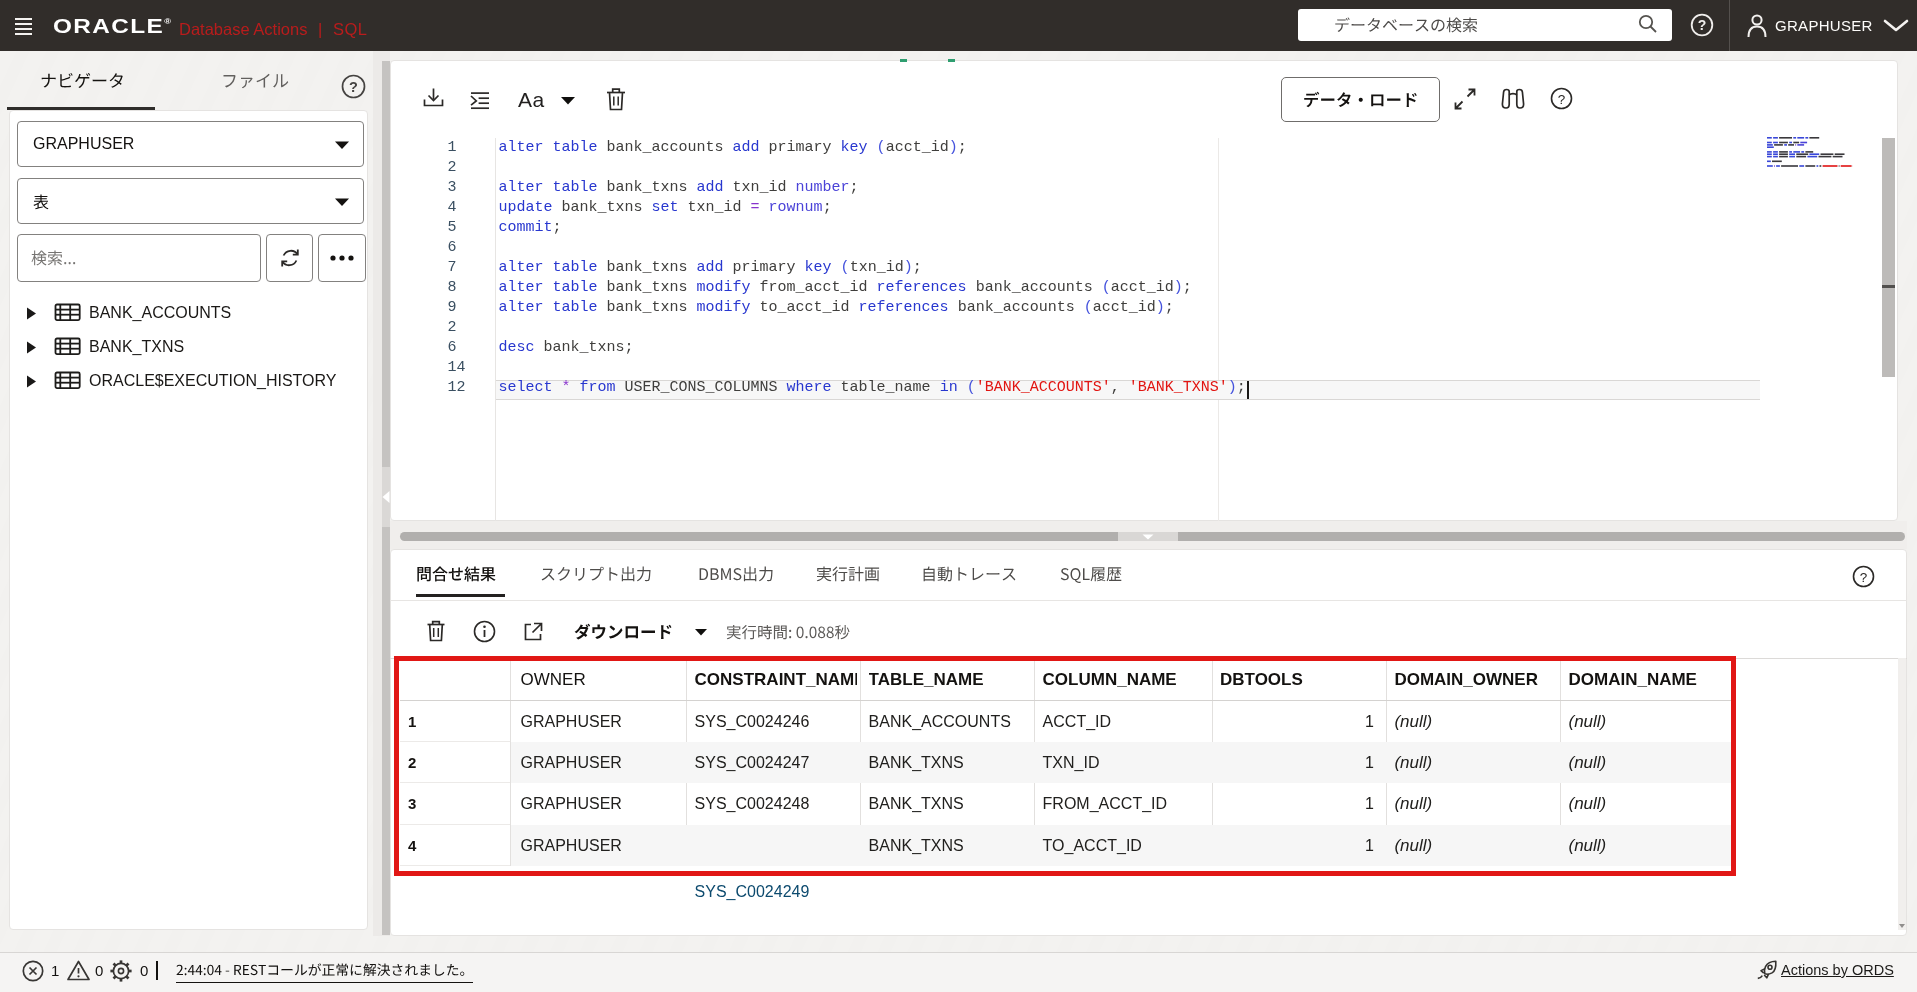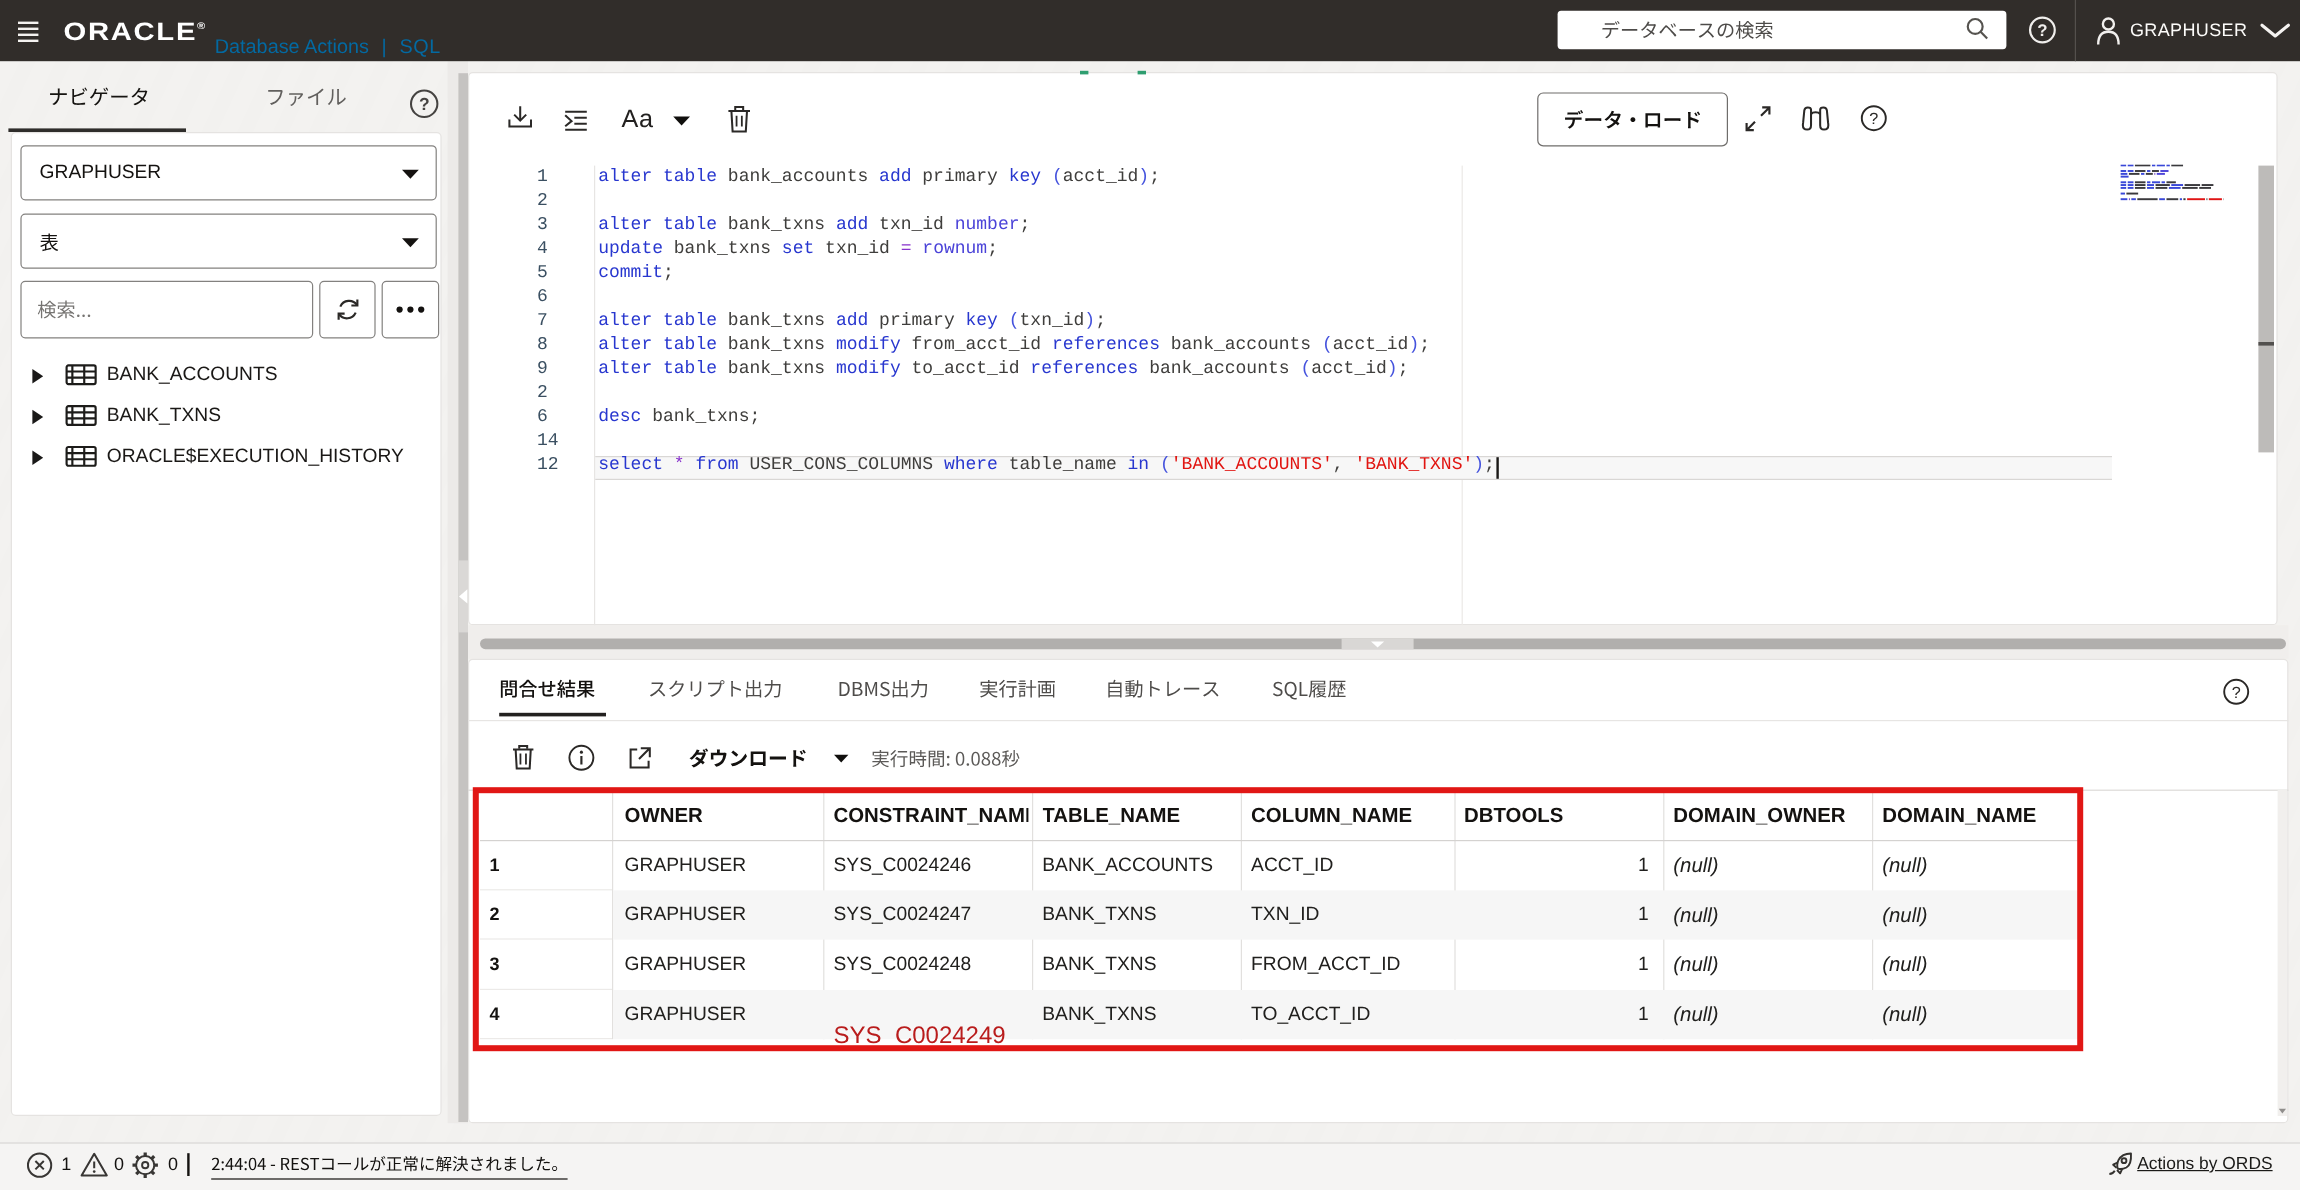--- a/index.html
+++ b/index.html
@@ -18,21 +18,21 @@
 <div class="panel" style="left:390px;top:549px;width:1517px;height:387px"></div>
 <div class="abs" style="left:0;top:952px;width:1917px;height:40px;background:#f5f4f3;border-top:1px solid #d8d6d4"></div>
 <div class="abs" style="left:900px;top:59px;width:7px;height:2.5px;background:#2f9e70"></div>
 <div class="abs" style="left:948px;top:59px;width:7px;height:2.5px;background:#2f9e70"></div>
 <div class="abs" style="left:0;top:0;width:1917px;height:51px;background:#312d2a"></div>
 <div class="abs" style="left:15px;top:17.5px;width:16.5px;height:2px;background:#f4f2f0"></div>
 <div class="abs" style="left:15px;top:22.5px;width:16.5px;height:2px;background:#f4f2f0"></div>
 <div class="abs" style="left:15px;top:27.5px;width:16.5px;height:2px;background:#f4f2f0"></div>
 <div class="abs" style="left:15px;top:32.5px;width:16.5px;height:2px;background:#f4f2f0"></div>
 <div class="abs" style="left:53px;top:9px;width:120px;height:26px;color:#fff;font-size:21px;font-weight:bold;letter-spacing:1.2px;transform:scaleX(1.16);transform-origin:left center;line-height:26px">ORACLE<span style="font-size:8px;vertical-align:9px;letter-spacing:0">®</span></div>
-<div class="abs" style="left:179px;top:14px;height:36px;line-height:51px;color:#0369a1;font-size:16.5px">Database Actions <span style="padding:0 6px">|</span> <span style="letter-spacing:.5px">SQL</span></div>
+<div class="abs" style="left:179px;top:4px;height:36px;line-height:51px;color:#b91c1c;font-size:16.5px">Database Actions <span style="padding:0 6px">|</span> <span style="letter-spacing:.5px">SQL</span></div>
 <div class="abs" style="left:1298px;top:9px;width:374px;height:32px;background:#fff;border-radius:3px"></div>
 <svg style="position:absolute;left:1334px;top:14px" width="146" height="24" viewBox="0 0 146 24">
     <path fill="#4d4b49" transform="translate(0,17)" d="M3.3 -11.7Q3.6 -11.7 4 -11.6Q4.3 -11.6 4.7 -11.6Q5 -11.6 5.5 -11.6Q6.1 -11.6 6.8 -11.6Q7.5 -11.6 8.2 -11.6Q8.9 -11.6 9.4 -11.6Q10 -11.6 10.2 -11.6Q10.6 -11.6 11 -11.6Q11.4 -11.6 11.7 -11.7V-10.4Q11.4 -10.4 11 -10.4Q10.6 -10.4 10.2 -10.4Q10 -10.4 9.4 -10.4Q8.9 -10.4 8.2 -10.4Q7.5 -10.4 6.8 -10.4Q6.1 -10.4 5.6 -10.4Q5 -10.4 4.7 -10.4Q4.3 -10.4 3.9 -10.4Q3.6 -10.4 3.3 -10.4ZM1.4 -7.7Q1.7 -7.6 2 -7.6Q2.4 -7.6 2.7 -7.6Q2.9 -7.6 3.6 -7.6Q4.2 -7.6 5.1 -7.6Q6 -7.6 7 -7.6Q8 -7.6 9 -7.6Q10 -7.6 10.9 -7.6Q11.8 -7.6 12.4 -7.6Q13 -7.6 13.2 -7.6Q13.5 -7.6 13.8 -7.6Q14.2 -7.6 14.5 -7.7V-6.4Q14.2 -6.4 13.9 -6.4Q13.5 -6.4 13.2 -6.4Q13 -6.4 12.4 -6.4Q11.8 -6.4 10.9 -6.4Q10 -6.4 9 -6.4Q8 -6.4 7 -6.4Q6 -6.4 5.1 -6.4Q4.2 -6.4 3.6 -6.4Q2.9 -6.4 2.7 -6.4Q2.4 -6.4 2 -6.4Q1.7 -6.4 1.4 -6.3ZM8.9 -7Q8.9 -5.5 8.7 -4.3Q8.5 -3 7.9 -2Q7.6 -1.5 7.1 -0.9Q6.7 -0.4 6.1 0.1Q5.5 0.6 4.8 0.9L3.6 0Q4.5 -0.4 5.3 -1Q6.1 -1.7 6.6 -2.4Q7.2 -3.4 7.4 -4.5Q7.5 -5.7 7.5 -7ZM12.6 -13Q12.8 -12.7 13 -12.3Q13.2 -11.9 13.5 -11.5Q13.7 -11.1 13.9 -10.8L13 -10.4Q12.8 -10.9 12.4 -11.5Q12 -12.2 11.7 -12.6ZM14.3 -13.6Q14.5 -13.3 14.8 -12.9Q15 -12.5 15.3 -12.2Q15.5 -11.8 15.7 -11.5L14.8 -11.1Q14.5 -11.6 14.2 -12.2Q13.8 -12.8 13.5 -13.3Z M17.6 -6.9Q17.9 -6.9 18.2 -6.9Q18.6 -6.9 19 -6.9Q19.4 -6.8 19.9 -6.8Q20.1 -6.8 20.7 -6.8Q21.2 -6.8 21.9 -6.8Q22.6 -6.8 23.4 -6.8Q24.2 -6.8 25.1 -6.8Q25.9 -6.8 26.6 -6.8Q27.3 -6.8 27.8 -6.8Q28.4 -6.8 28.6 -6.8Q29.2 -6.8 29.7 -6.9Q30.1 -6.9 30.4 -6.9V-5.4Q30.1 -5.4 29.6 -5.4Q29.2 -5.4 28.6 -5.4Q28.4 -5.4 27.8 -5.4Q27.3 -5.4 26.6 -5.4Q25.9 -5.4 25.1 -5.4Q24.2 -5.4 23.4 -5.4Q22.6 -5.4 21.9 -5.4Q21.2 -5.4 20.7 -5.4Q20.1 -5.4 19.9 -5.4Q19.2 -5.4 18.6 -5.4Q18 -5.4 17.6 -5.4Z M38.6 -7.3Q39.4 -6.9 40.3 -6.3Q41.1 -5.8 41.9 -5.2Q42.8 -4.6 43.6 -4.1Q44.3 -3.5 44.9 -3L44 -1.9Q43.4 -2.4 42.7 -3Q41.9 -3.6 41.1 -4.2Q40.2 -4.8 39.4 -5.4Q38.5 -6 37.8 -6.4ZM46 -10.3Q45.9 -10.1 45.8 -9.8Q45.7 -9.6 45.6 -9.4Q45.4 -8.6 44.9 -7.6Q44.5 -6.7 44 -5.7Q43.4 -4.8 42.7 -3.9Q41.6 -2.6 40 -1.4Q38.4 -0.1 36.1 0.7L35 -0.3Q36.5 -0.7 37.7 -1.4Q38.9 -2.1 39.9 -2.9Q40.9 -3.7 41.6 -4.6Q42.2 -5.3 42.7 -6.2Q43.2 -7.1 43.6 -8Q44 -8.9 44.2 -9.6H38.3L38.8 -10.7H43.9Q44.2 -10.7 44.5 -10.8Q44.7 -10.8 44.9 -10.9ZM40.6 -12.6Q40.4 -12.2 40.2 -11.9Q40 -11.5 39.9 -11.3Q39.4 -10.4 38.6 -9.4Q37.9 -8.3 36.8 -7.3Q35.8 -6.2 34.5 -5.4L33.5 -6.2Q34.8 -7 35.9 -8.1Q36.9 -9.1 37.6 -10.1Q38.2 -11 38.6 -11.8Q38.7 -12 38.9 -12.3Q39 -12.7 39.1 -13Z M59.1 -10.9Q59.3 -10.6 59.5 -10.1Q59.8 -9.7 60.1 -9.2Q60.4 -8.7 60.6 -8.3L59.6 -7.9Q59.4 -8.3 59.2 -8.8Q58.9 -9.2 58.7 -9.7Q58.4 -10.1 58.1 -10.5ZM61.1 -11.7Q61.3 -11.4 61.6 -10.9Q61.9 -10.5 62.2 -10Q62.5 -9.5 62.7 -9.2L61.7 -8.7Q61.5 -9.1 61.3 -9.6Q61 -10 60.8 -10.5Q60.5 -10.9 60.2 -11.2ZM48.8 -4.2Q49.2 -4.5 49.4 -4.7Q49.7 -5 50 -5.3Q50.3 -5.6 50.7 -6Q51 -6.5 51.5 -7Q51.9 -7.5 52.3 -8Q52.8 -8.6 53.1 -9Q53.8 -9.8 54.4 -9.9Q55 -9.9 55.8 -9.2Q56.3 -8.7 56.9 -8.1Q57.5 -7.5 58.1 -6.9Q58.7 -6.3 59.1 -5.8Q59.7 -5.2 60.3 -4.5Q61 -3.8 61.7 -3Q62.4 -2.3 63 -1.6L61.9 -0.4Q61.4 -1.1 60.7 -1.9Q60.1 -2.6 59.5 -3.3Q58.9 -4 58.3 -4.6Q58 -5 57.6 -5.5Q57.1 -6 56.7 -6.4Q56.3 -6.9 55.9 -7.3Q55.5 -7.7 55.3 -7.9Q54.8 -8.4 54.5 -8.3Q54.2 -8.3 53.8 -7.8Q53.5 -7.5 53.1 -7Q52.8 -6.5 52.4 -6Q52 -5.5 51.6 -5Q51.2 -4.6 51 -4.2Q50.7 -3.9 50.5 -3.6Q50.2 -3.2 50 -3Z M65.6 -6.9Q65.9 -6.9 66.2 -6.9Q66.6 -6.9 67 -6.9Q67.4 -6.8 67.9 -6.8Q68.1 -6.8 68.7 -6.8Q69.2 -6.8 69.9 -6.8Q70.6 -6.8 71.4 -6.8Q72.2 -6.8 73.1 -6.8Q73.9 -6.8 74.6 -6.8Q75.3 -6.8 75.8 -6.8Q76.4 -6.8 76.6 -6.8Q77.2 -6.8 77.7 -6.9Q78.1 -6.9 78.4 -6.9V-5.4Q78.1 -5.4 77.6 -5.4Q77.2 -5.4 76.6 -5.4Q76.4 -5.4 75.8 -5.4Q75.3 -5.4 74.6 -5.4Q73.9 -5.4 73.1 -5.4Q72.2 -5.4 71.4 -5.4Q70.6 -5.4 69.9 -5.4Q69.2 -5.4 68.7 -5.4Q68.1 -5.4 67.9 -5.4Q67.2 -5.4 66.6 -5.4Q66 -5.4 65.6 -5.4Z M92.8 -10.7Q92.7 -10.6 92.6 -10.4Q92.5 -10.2 92.4 -10Q92.1 -9.2 91.6 -8.3Q91.1 -7.3 90.5 -6.4Q89.9 -5.5 89.2 -4.7Q88.3 -3.7 87.3 -2.8Q86.2 -1.8 85.1 -1Q83.9 -0.2 82.6 0.4L81.6 -0.7Q82.9 -1.2 84.1 -2Q85.3 -2.7 86.3 -3.7Q87.4 -4.6 88.2 -5.5Q88.7 -6.1 89.3 -6.9Q89.8 -7.7 90.2 -8.5Q90.7 -9.3 90.8 -9.9Q90.7 -9.9 90.2 -9.9Q89.8 -9.9 89.1 -9.9Q88.4 -9.9 87.7 -9.9Q87 -9.9 86.3 -9.9Q85.7 -9.9 85.2 -9.9Q84.8 -9.9 84.6 -9.9Q84.3 -9.9 84 -9.9Q83.6 -9.9 83.4 -9.9Q83.1 -9.9 83 -9.8V-11.3Q83.1 -11.3 83.4 -11.3Q83.7 -11.2 84 -11.2Q84.4 -11.2 84.6 -11.2Q84.8 -11.2 85.2 -11.2Q85.7 -11.2 86.4 -11.2Q87 -11.2 87.7 -11.2Q88.4 -11.2 89.1 -11.2Q89.7 -11.2 90.2 -11.2Q90.6 -11.2 90.8 -11.2Q91.2 -11.2 91.5 -11.2Q91.8 -11.3 92 -11.3ZM89.4 -5.5Q90.1 -5 90.8 -4.4Q91.5 -3.7 92.1 -3Q92.8 -2.3 93.4 -1.7Q94 -1 94.4 -0.5L93.3 0.4Q92.7 -0.3 91.9 -1.2Q91.1 -2.1 90.3 -3Q89.4 -3.9 88.5 -4.6Z M105 -10.9Q104.9 -9.7 104.6 -8.3Q104.4 -7 104 -5.7Q103.5 -4 102.9 -2.9Q102.3 -1.8 101.7 -1.3Q101 -0.7 100.3 -0.7Q99.5 -0.7 98.9 -1.2Q98.2 -1.7 97.8 -2.7Q97.4 -3.7 97.4 -5Q97.4 -6.3 97.9 -7.5Q98.5 -8.6 99.4 -9.5Q100.4 -10.4 101.7 -11Q102.9 -11.5 104.4 -11.5Q105.8 -11.5 106.9 -11Q108.1 -10.6 108.9 -9.8Q109.7 -9 110.1 -7.9Q110.5 -6.8 110.5 -5.6Q110.5 -3.9 109.8 -2.6Q109.1 -1.4 107.8 -0.6Q106.4 0.2 104.5 0.5L103.8 -0.7Q104.2 -0.7 104.5 -0.8Q104.9 -0.8 105.2 -0.9Q105.9 -1.1 106.6 -1.4Q107.4 -1.8 108 -2.4Q108.5 -3 108.9 -3.8Q109.2 -4.6 109.2 -5.6Q109.2 -6.6 108.9 -7.5Q108.6 -8.3 108 -8.9Q107.3 -9.6 106.4 -10Q105.5 -10.3 104.4 -10.3Q103.1 -10.3 102 -9.8Q100.9 -9.4 100.2 -8.6Q99.4 -7.8 99.1 -6.9Q98.7 -6 98.7 -5.1Q98.7 -4.1 98.9 -3.4Q99.2 -2.8 99.6 -2.5Q99.9 -2.2 100.3 -2.2Q100.7 -2.2 101.1 -2.6Q101.5 -2.9 101.9 -3.8Q102.3 -4.6 102.7 -6Q103.1 -7.1 103.3 -8.4Q103.6 -9.7 103.7 -10.9Z M112.8 -10H117.9V-8.9H112.8ZM115.1 -13.4H116.2V1.3H115.1ZM115.1 -9.3 115.8 -9.1Q115.6 -8.1 115.3 -7.1Q115.1 -6 114.7 -5.1Q114.3 -4.1 113.9 -3.2Q113.5 -2.4 113.1 -1.8Q113 -2 112.8 -2.3Q112.6 -2.6 112.5 -2.8Q112.9 -3.3 113.3 -4.1Q113.7 -4.8 114 -5.7Q114.3 -6.6 114.6 -7.5Q114.9 -8.4 115.1 -9.3ZM116.1 -7.8Q116.3 -7.6 116.6 -7.2Q116.8 -6.8 117.2 -6.4Q117.5 -5.9 117.8 -5.5Q118.1 -5.1 118.2 -4.9L117.5 -4Q117.4 -4.3 117.1 -4.7Q116.9 -5.2 116.6 -5.7Q116.3 -6.2 116 -6.6Q115.8 -7 115.6 -7.3ZM119.5 -9.7H125.6V-8.6H119.5ZM122.5 -12.4Q122.1 -11.7 121.4 -11Q120.7 -10.3 119.9 -9.7Q119.1 -9 118.2 -8.6Q118.1 -8.8 117.9 -9.1Q117.7 -9.4 117.6 -9.5Q118.5 -10 119.3 -10.6Q120.1 -11.2 120.8 -12Q121.5 -12.7 121.9 -13.4H123Q123.6 -12.6 124.4 -11.9Q125.1 -11.2 126 -10.6Q126.8 -10 127.7 -9.6Q127.5 -9.4 127.3 -9.1Q127.1 -8.8 127 -8.6Q126.2 -9 125.4 -9.6Q124.5 -10.2 123.8 -10.9Q123.1 -11.7 122.5 -12.4ZM119.5 -6.2V-4H125.6V-6.2ZM118.5 -7.2H126.7V-3H118.5ZM122 -9H123.1V-4.8Q123.1 -3.9 122.9 -3.1Q122.7 -2.2 122.2 -1.4Q121.6 -0.6 120.6 0.1Q119.7 0.8 118 1.4Q118 1.2 117.9 1Q117.8 0.9 117.6 0.7Q117.5 0.5 117.4 0.5Q118.9 -0 119.8 -0.6Q120.7 -1.2 121.2 -1.9Q121.7 -2.6 121.8 -3.4Q122 -4.1 122 -4.8ZM123.2 -3.6Q123.7 -2.4 124.3 -1.7Q124.9 -0.9 125.7 -0.5Q126.5 -0 127.6 0.3Q127.3 0.5 127.1 0.8Q126.9 1.1 126.9 1.4Q125.8 0.9 124.9 0.4Q124 -0.2 123.3 -1.1Q122.7 -2 122.2 -3.4Z M135.4 -3.1H136.6V1.3H135.4ZM135.4 -13.5H136.6V-9H135.4ZM134.8 -8.7 135.9 -8.1Q135.2 -7.5 134.4 -6.8Q133.6 -6.2 132.9 -5.7L132 -6.2Q132.5 -6.5 133 -7Q133.5 -7.4 134 -7.8Q134.5 -8.3 134.8 -8.7ZM138.2 -7.6 139.3 -7.1Q138.4 -6.3 137.3 -5.5Q136.3 -4.8 135.2 -4.1Q134.1 -3.3 133.1 -2.8L132.3 -3.4Q133 -3.8 133.8 -4.3Q134.6 -4.8 135.4 -5.4Q136.2 -6 136.9 -6.6Q137.7 -7.1 138.2 -7.6ZM130.8 -6.2 131.6 -6.9Q132.2 -6.6 132.9 -6.3Q133.5 -5.9 134.1 -5.5Q134.7 -5.1 135.1 -4.8L134.3 -4Q133.9 -4.3 133.3 -4.7Q132.7 -5.1 132.1 -5.5Q131.4 -5.9 130.8 -6.2ZM138.1 -5 138.9 -5.6Q139.6 -5.2 140.3 -4.7Q141.1 -4.2 141.8 -3.7Q142.5 -3.1 142.9 -2.7L142.1 -2Q141.7 -2.4 141 -2.9Q140.3 -3.5 139.5 -4Q138.8 -4.6 138.1 -5ZM138.1 -1.6 139 -2.2Q139.7 -1.9 140.5 -1.4Q141.2 -1 141.9 -0.5Q142.6 -0 143.1 0.3L142.1 1.1Q141.7 0.7 141 0.2Q140.3 -0.3 139.6 -0.7Q138.8 -1.2 138.1 -1.6ZM129.1 -3.6Q130.1 -3.6 131.6 -3.6Q133 -3.7 134.6 -3.7Q136.2 -3.7 137.9 -3.7Q139.7 -3.7 141.4 -3.8L141.3 -2.8Q139.1 -2.8 136.9 -2.7Q134.6 -2.6 132.6 -2.6Q130.6 -2.5 129.1 -2.5ZM132.6 -2.2 133.8 -1.8Q133.2 -1.2 132.5 -0.7Q131.8 -0.2 131.1 0.3Q130.4 0.8 129.7 1.1Q129.6 1 129.4 0.8Q129.2 0.7 129 0.5Q128.9 0.4 128.7 0.3Q129.8 -0.2 130.8 -0.8Q131.9 -1.5 132.6 -2.2ZM129.2 -12H142.7V-11H129.2ZM129.2 -9.4H142.9V-6.4H141.7V-8.4H130.3V-6.4H129.2Z"></path>
   </svg>
 <svg class="abs" style="left:1636px;top:13px" width="24" height="24">
     <circle cx="10" cy="9" r="6.2" stroke="#55534f" stroke-width="1.8" fill="none"></circle>
     <line x1="14.5" y1="13.5" x2="20" y2="19" stroke="#55534f" stroke-width="1.8"></line>
   </svg>
 <svg class="abs" style="left:1690px;top:13px" width="24" height="24">
     <circle cx="12" cy="12" r="10.3" stroke="#f0eeec" stroke-width="1.8" fill="none"></circle>
@@ -305,21 +305,21 @@
   </svg>
 <div class="abs" style="left:390px;top:658px;width:1517px;height:1px;background:#dcdad8"></div>
 <div class="abs" style="left:509.5px;top:658px;width:1px;height:208px;background:#e2e0de"></div>
 <div class="abs" style="left:685.9px;top:658px;width:1px;height:208px;background:#e2e0de"></div>
 <div class="abs" style="left:859.5px;top:658px;width:1px;height:208px;background:#e2e0de"></div>
 <div class="abs" style="left:1034px;top:658px;width:1px;height:208px;background:#e2e0de"></div>
 <div class="abs" style="left:1211.6px;top:658px;width:1px;height:208px;background:#e2e0de"></div>
 <div class="abs" style="left:1385.7px;top:658px;width:1px;height:208px;background:#e2e0de"></div>
 <div class="abs" style="left:1559.8px;top:658px;width:1px;height:208px;background:#e2e0de"></div>
 <div class="abs" style="left:400px;top:700px;width:1334px;height:1px;background:#d4d2d0"></div>
-<div class="abs" style="left:520.5px;top:659px;width:163.39999999999998px;height:41px;line-height:41px;font-size:17px;font-weight:bold;color:#141210;overflow:hidden;white-space:nowrap">OWNER</div>
+<div class="abs" style="left:520.5px;top:659px;width:163.39999999999998px;height:41px;line-height:41px;font-size:17px;font-weight:normal;color:#141210;overflow:hidden;white-space:nowrap">OWNER</div>
 <div class="abs" style="left:694.6px;top:659px;width:162.89999999999998px;height:41px;line-height:41px;font-size:17px;font-weight:bold;color:#141210;overflow:hidden;white-space:nowrap">CONSTRAINT_NAME</div>
 <div class="abs" style="left:868.6px;top:659px;width:163.39999999999998px;height:41px;line-height:41px;font-size:17px;font-weight:bold;color:#141210;overflow:hidden;white-space:nowrap">TABLE_NAME</div>
 <div class="abs" style="left:1042.6px;top:659px;width:167.0px;height:41px;line-height:41px;font-size:17px;font-weight:bold;color:#141210;overflow:hidden;white-space:nowrap">COLUMN_NAME</div>
 <div class="abs" style="left:1220px;top:659px;width:163.70000000000005px;height:41px;line-height:41px;font-size:17px;font-weight:bold;color:#141210;overflow:hidden;white-space:nowrap">DBTOOLS</div>
 <div class="abs" style="left:1394.4px;top:659px;width:163.39999999999986px;height:41px;line-height:41px;font-size:17px;font-weight:bold;color:#141210;overflow:hidden;white-space:nowrap">DOMAIN_OWNER</div>
 <div class="abs" style="left:1568.5px;top:659px;width:163.5px;height:41px;line-height:41px;font-size:17px;font-weight:bold;color:#141210;overflow:hidden;white-space:nowrap">DOMAIN_NAME</div>
 <div class="abs" style="left:400px;top:700.5px;width:109.5px;height:41.4px;border-bottom:1px solid #eceae8"></div>
 <div style="top:700.5px;height:41.4px;line-height:41.4px;position:absolute;left:408px;font-size:15px;font-weight:bold;color:#141210">1</div>
 <div style="top:700.5px;height:41.4px;line-height:41.4px;position:absolute;left:520.5px;font-size:16px;color:#21201e">GRAPHUSER</div>
 <div style="top:700.5px;height:41.4px;line-height:41.4px;position:absolute;left:694.6px;font-size:16px;color:#21201e">SYS_C0024246</div>
@@ -344,21 +344,21 @@
 <div style="top:783.3px;height:41.4px;line-height:41.4px;position:absolute;left:694.6px;font-size:16px;color:#21201e">SYS_C0024248</div>
 <div style="top:783.3px;height:41.4px;line-height:41.4px;position:absolute;left:868.6px;font-size:16px;color:#21201e">BANK_TXNS</div>
 <div style="top:783.3px;height:41.4px;line-height:41.4px;position:absolute;left:1042.6px;font-size:16px;color:#21201e">FROM_ACCT_ID</div>
 <div style="top:783.3px;height:41.4px;line-height:41.4px;position:absolute;left:1240px;width:134px;text-align:right;font-size:16px;color:#21201e">1</div>
 <div style="top:783.3px;height:41.4px;line-height:41.4px;position:absolute;left:1394.4px;font-size:17px;font-style:italic;color:#21201e">(null)</div>
 <div style="top:783.3px;height:41.4px;line-height:41.4px;position:absolute;left:1568.5px;font-size:17px;font-style:italic;color:#21201e">(null)</div>
 <div class="abs" style="left:510.5px;top:824.7px;width:1223.5px;height:41.4px;background:#f6f6f6"></div>
 <div class="abs" style="left:400px;top:824.7px;width:109.5px;height:41.4px;border-bottom:1px solid #eceae8"></div>
 <div style="top:824.7px;height:41.4px;line-height:41.4px;position:absolute;left:408px;font-size:15px;font-weight:bold;color:#141210">4</div>
 <div style="top:824.7px;height:41.4px;line-height:41.4px;position:absolute;left:520.5px;font-size:16px;color:#21201e">GRAPHUSER</div>
-<div style="top:843px;height:41.4px;line-height:41.4px;position:absolute;left:694.6px;font-size:20px;color:#b91c1c">SYS_C0024249</div>
+<div style="top:871px;height:41.4px;line-height:41.4px;position:absolute;left:694.6px;font-size:16px;color:#0c4a6e">SYS_C0024249</div>
 <div style="top:824.7px;height:41.4px;line-height:41.4px;position:absolute;left:868.6px;font-size:16px;color:#21201e">BANK_TXNS</div>
 <div style="top:824.7px;height:41.4px;line-height:41.4px;position:absolute;left:1042.6px;font-size:16px;color:#21201e">TO_ACCT_ID</div>
 <div style="top:824.7px;height:41.4px;line-height:41.4px;position:absolute;left:1240px;width:134px;text-align:right;font-size:16px;color:#21201e">1</div>
 <div style="top:824.7px;height:41.4px;line-height:41.4px;position:absolute;left:1394.4px;font-size:17px;font-style:italic;color:#21201e">(null)</div>
 <div style="top:824.7px;height:41.4px;line-height:41.4px;position:absolute;left:1568.5px;font-size:17px;font-style:italic;color:#21201e">(null)</div>
 <div class="abs" style="left:1898px;top:658px;width:8px;height:272px;background:#f1efed"></div>
 <svg class="abs" style="left:1898px;top:922px" width="8" height="8">
     <path d="M1 2 L4 6 L7 2 Z" fill="#908e8c"></path>
   </svg>
 <div class="abs" style="left:394px;top:656px;width:1342px;height:220px;border:5px solid #e11715"></div>

